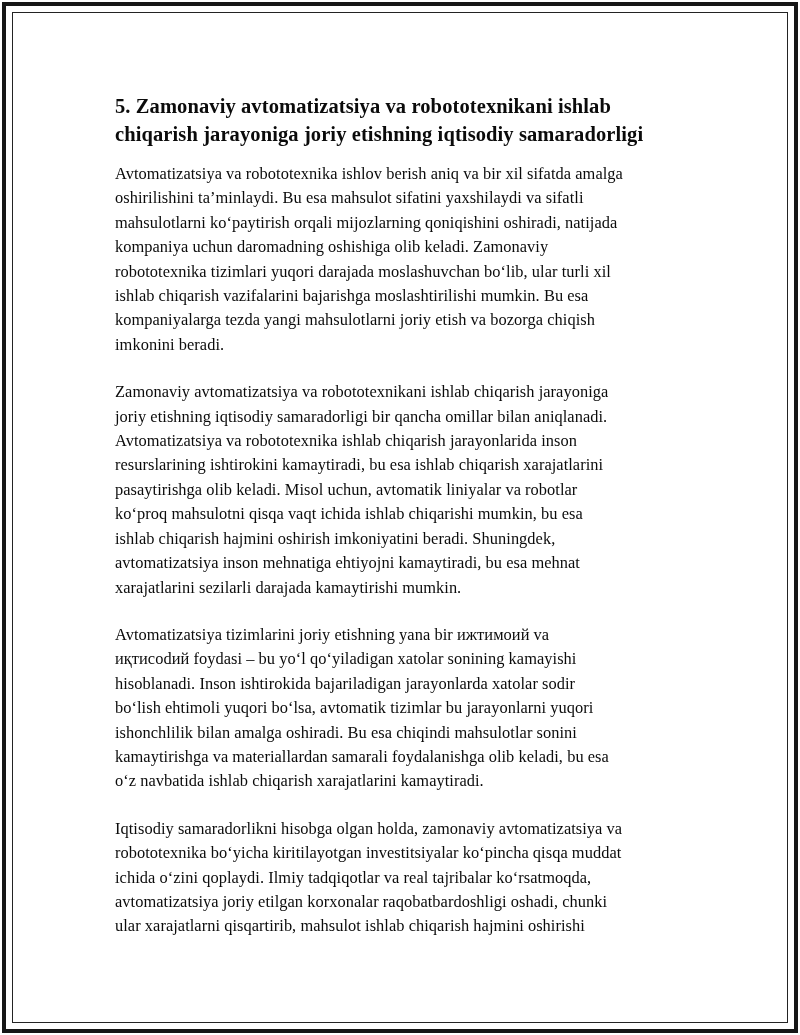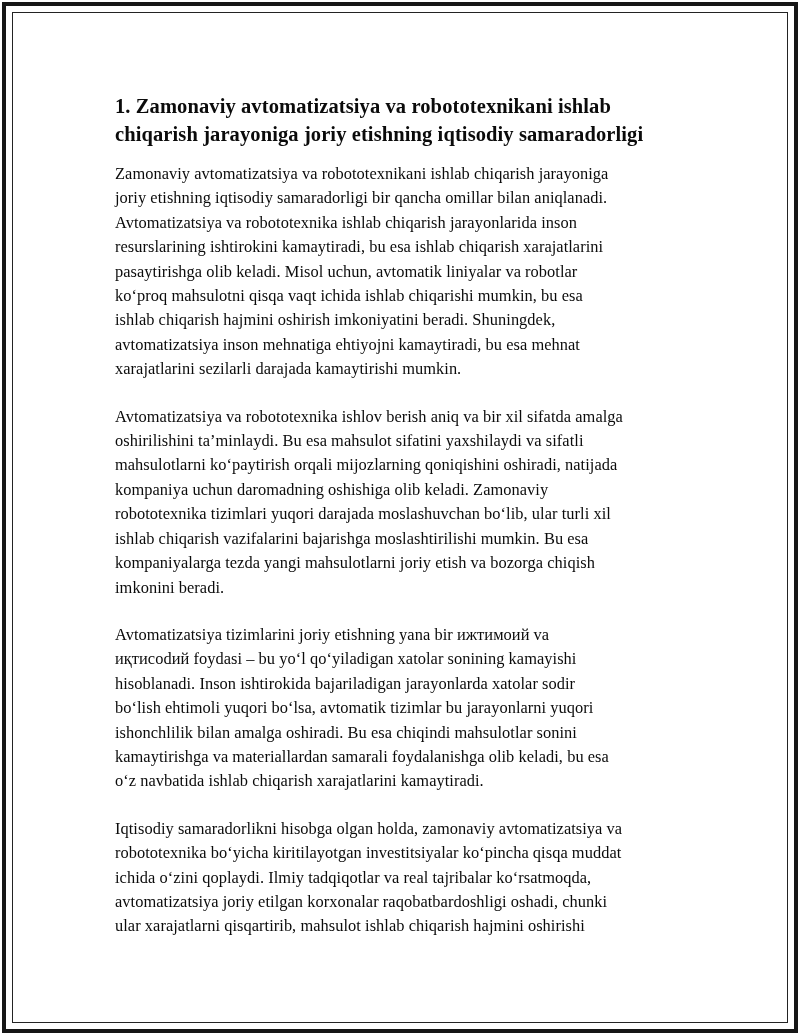--- a/index.html
+++ b/index.html
@@ -52,39 +52,39 @@
     margin-bottom: 8px;
   }
 </style>
 </head>
 <body>
 
 <div class="page">
   <div class="outer-frame"></div>
   <div class="inner-frame"></div>
   <div class="content">
-    <h1 class="doc-title">1. Zamonaviy avtomatizatsiya va robototexnikani ishlab
+    <h1 class="doc-title">5. Zamonaviy avtomatizatsiya va robototexnikani ishlab
 chiqarish jarayoniga joriy etishning iqtisodiy samaradorligi</h1>
+    <p class="doc-paragraph">Avtomatizatsiya va robototexnika ishlov berish aniq va bir xil sifatda amalga
+oshirilishini ta’minlaydi. Bu esa mahsulot sifatini yaxshilaydi va sifatli
+mahsulotlarni ko‘paytirish orqali mijozlarning qoniqishini oshiradi, natijada
+kompaniya uchun daromadning oshishiga olib keladi. Zamonaviy
+robototexnika tizimlari yuqori darajada moslashuvchan bo‘lib, ular turli xil
+ishlab chiqarish vazifalarini bajarishga moslashtirilishi mumkin. Bu esa
+kompaniyalarga tezda yangi mahsulotlarni joriy etish va bozorga chiqish
+imkonini beradi.</p>
     <p class="doc-paragraph">Zamonaviy avtomatizatsiya va robototexnikani ishlab chiqarish jarayoniga
 joriy etishning iqtisodiy samaradorligi bir qancha omillar bilan aniqlanadi.
 Avtomatizatsiya va robototexnika ishlab chiqarish jarayonlarida inson
 resurslarining ishtirokini kamaytiradi, bu esa ishlab chiqarish xarajatlarini
 pasaytirishga olib keladi. Misol uchun, avtomatik liniyalar va robotlar
 ko‘proq mahsulotni qisqa vaqt ichida ishlab chiqarishi mumkin, bu esa
 ishlab chiqarish hajmini oshirish imkoniyatini beradi. Shuningdek,
 avtomatizatsiya inson mehnatiga ehtiyojni kamaytiradi, bu esa mehnat
 xarajatlarini sezilarli darajada kamaytirishi mumkin.</p>
-    <p class="doc-paragraph">Avtomatizatsiya va robototexnika ishlov berish aniq va bir xil sifatda amalga
-oshirilishini ta’minlaydi. Bu esa mahsulot sifatini yaxshilaydi va sifatli
-mahsulotlarni ko‘paytirish orqali mijozlarning qoniqishini oshiradi, natijada
-kompaniya uchun daromadning oshishiga olib keladi. Zamonaviy
-robototexnika tizimlari yuqori darajada moslashuvchan bo‘lib, ular turli xil
-ishlab chiqarish vazifalarini bajarishga moslashtirilishi mumkin. Bu esa
-kompaniyalarga tezda yangi mahsulotlarni joriy etish va bozorga chiqish
-imkonini beradi.</p>
     <p class="doc-paragraph">Avtomatizatsiya tizimlarini joriy etishning yana bir ижтимоий va
 иқтисоdий foydasi – bu yo‘l qo‘yiladigan xatolar sonining kamayishi
 hisoblanadi. Inson ishtirokida bajariladigan jarayonlarda xatolar sodir
 bo‘lish ehtimoli yuqori bo‘lsa, avtomatik tizimlar bu jarayonlarni yuqori
 ishonchlilik bilan amalga oshiradi. Bu esa chiqindi mahsulotlar sonini
 kamaytirishga va materiallardan samarali foydalanishga olib keladi, bu esa
 o‘z navbatida ishlab chiqarish xarajatlarini kamaytiradi.</p>
     <p class="doc-paragraph">Iqtisodiy samaradorlikni hisobga olgan holda, zamonaviy avtomatizatsiya va
 robototexnika bo‘yicha kiritilayotgan investitsiyalar ko‘pincha qisqa muddat
 ichida o‘zini qoplaydi. Ilmiy tadqiqotlar va real tajribalar ko‘rsatmoqda,

